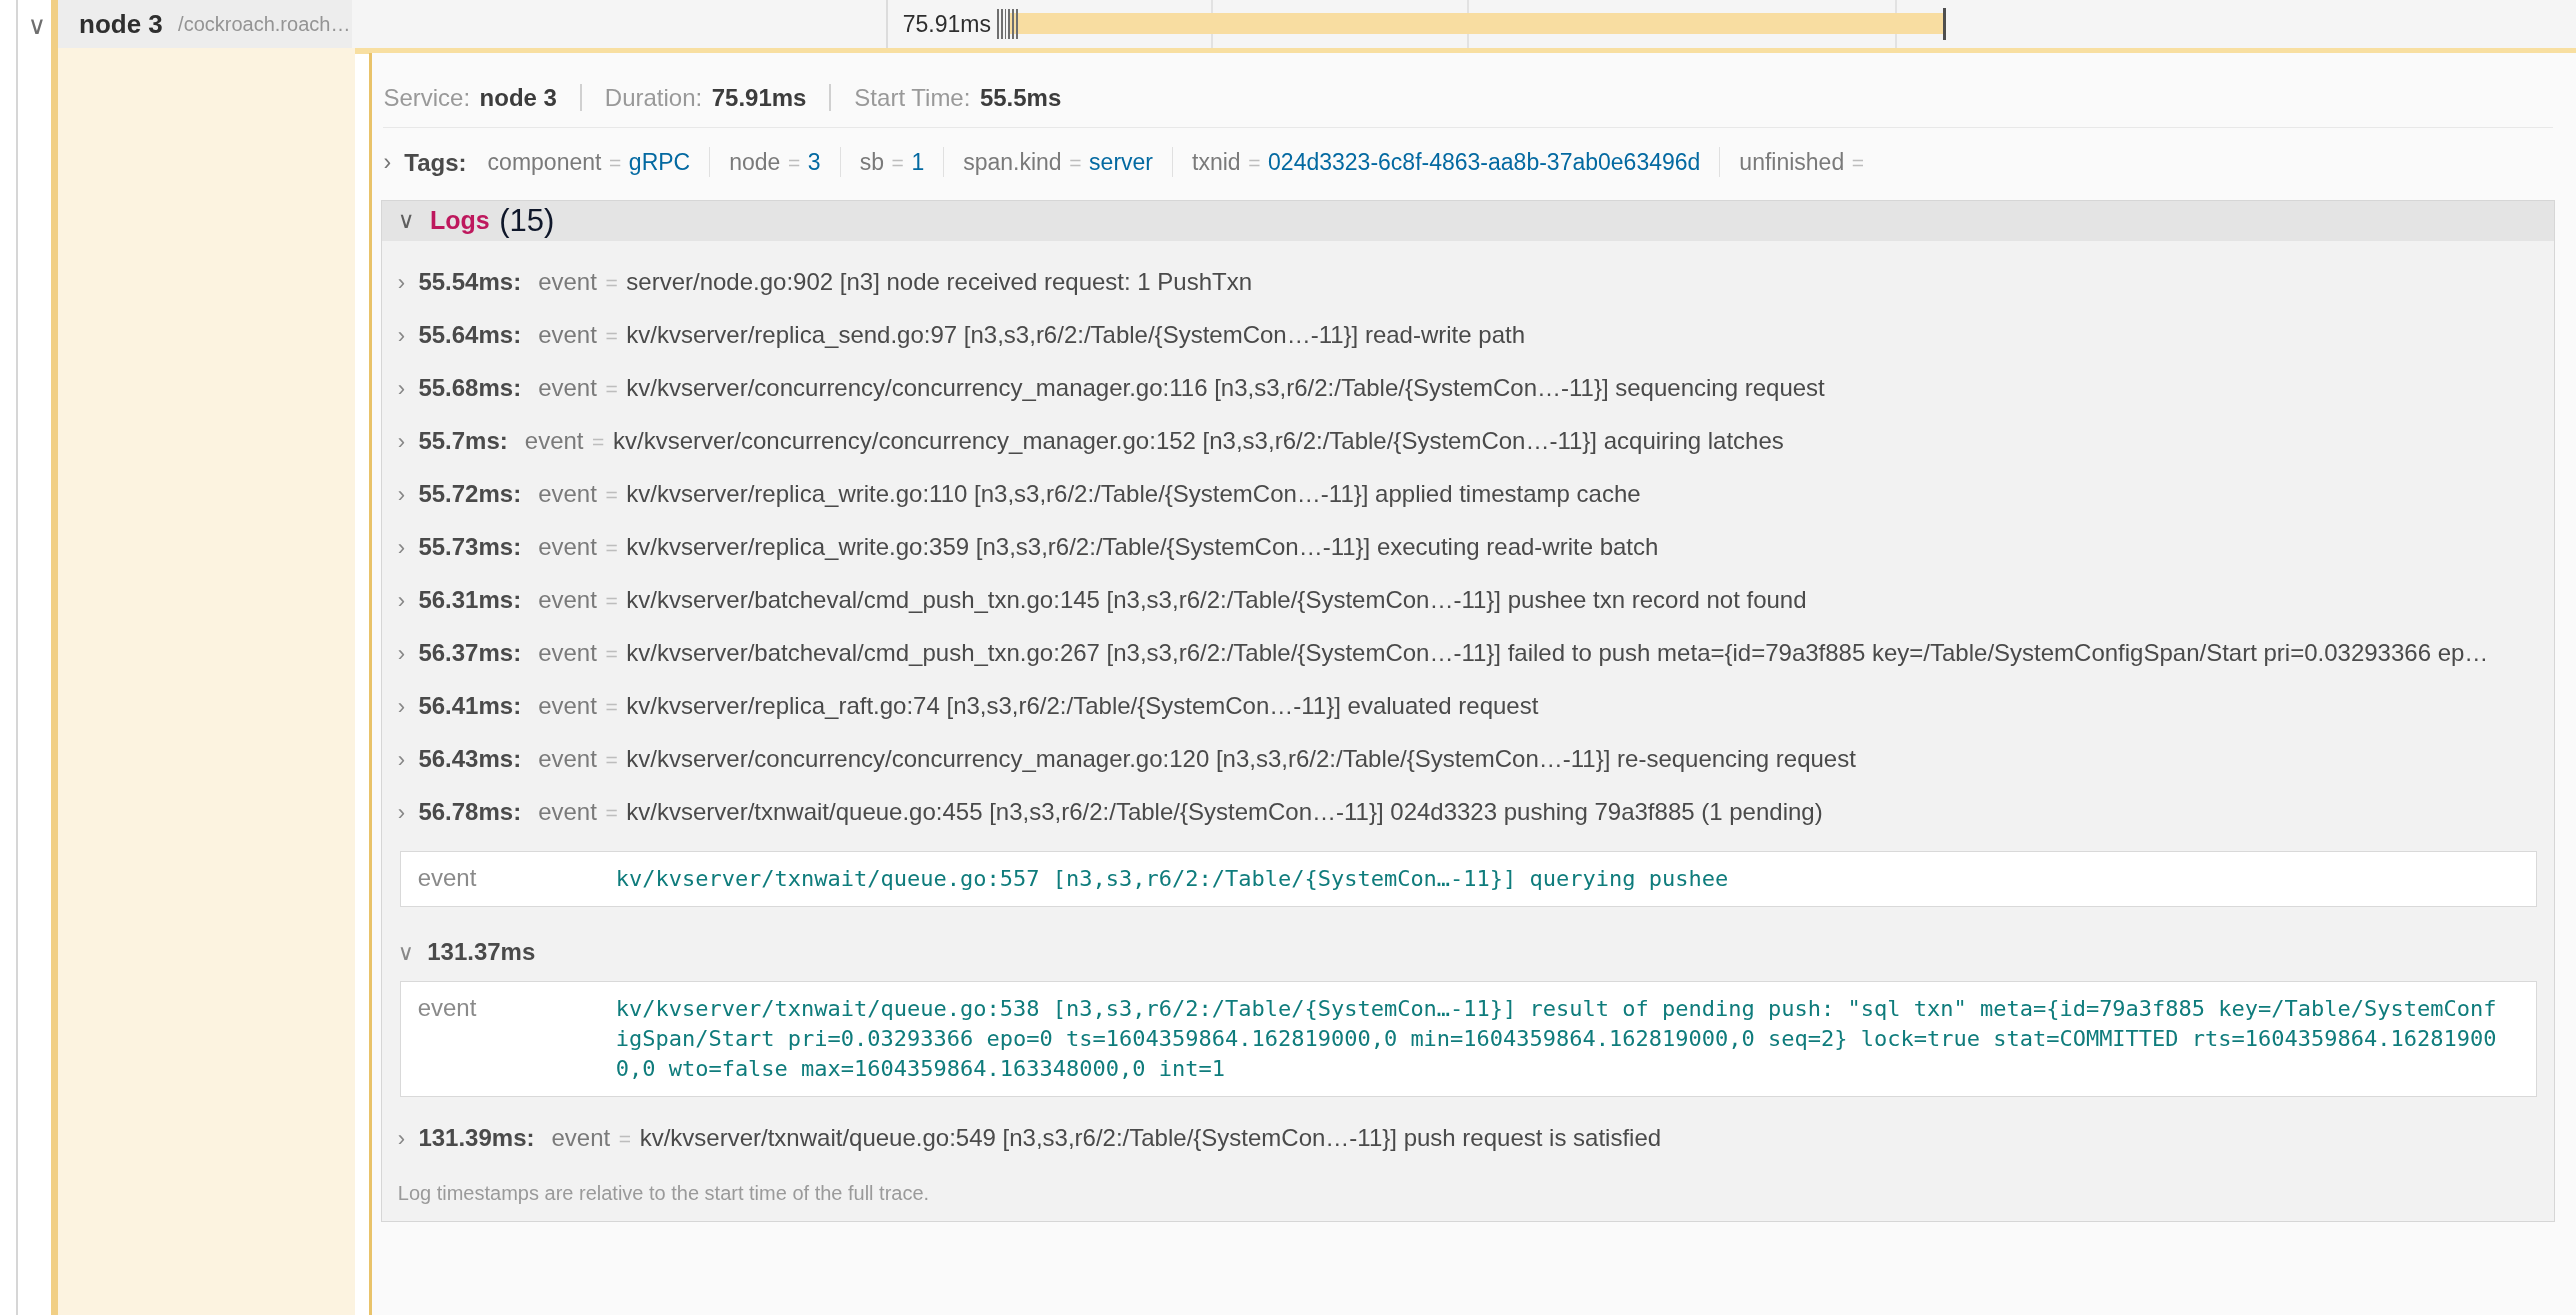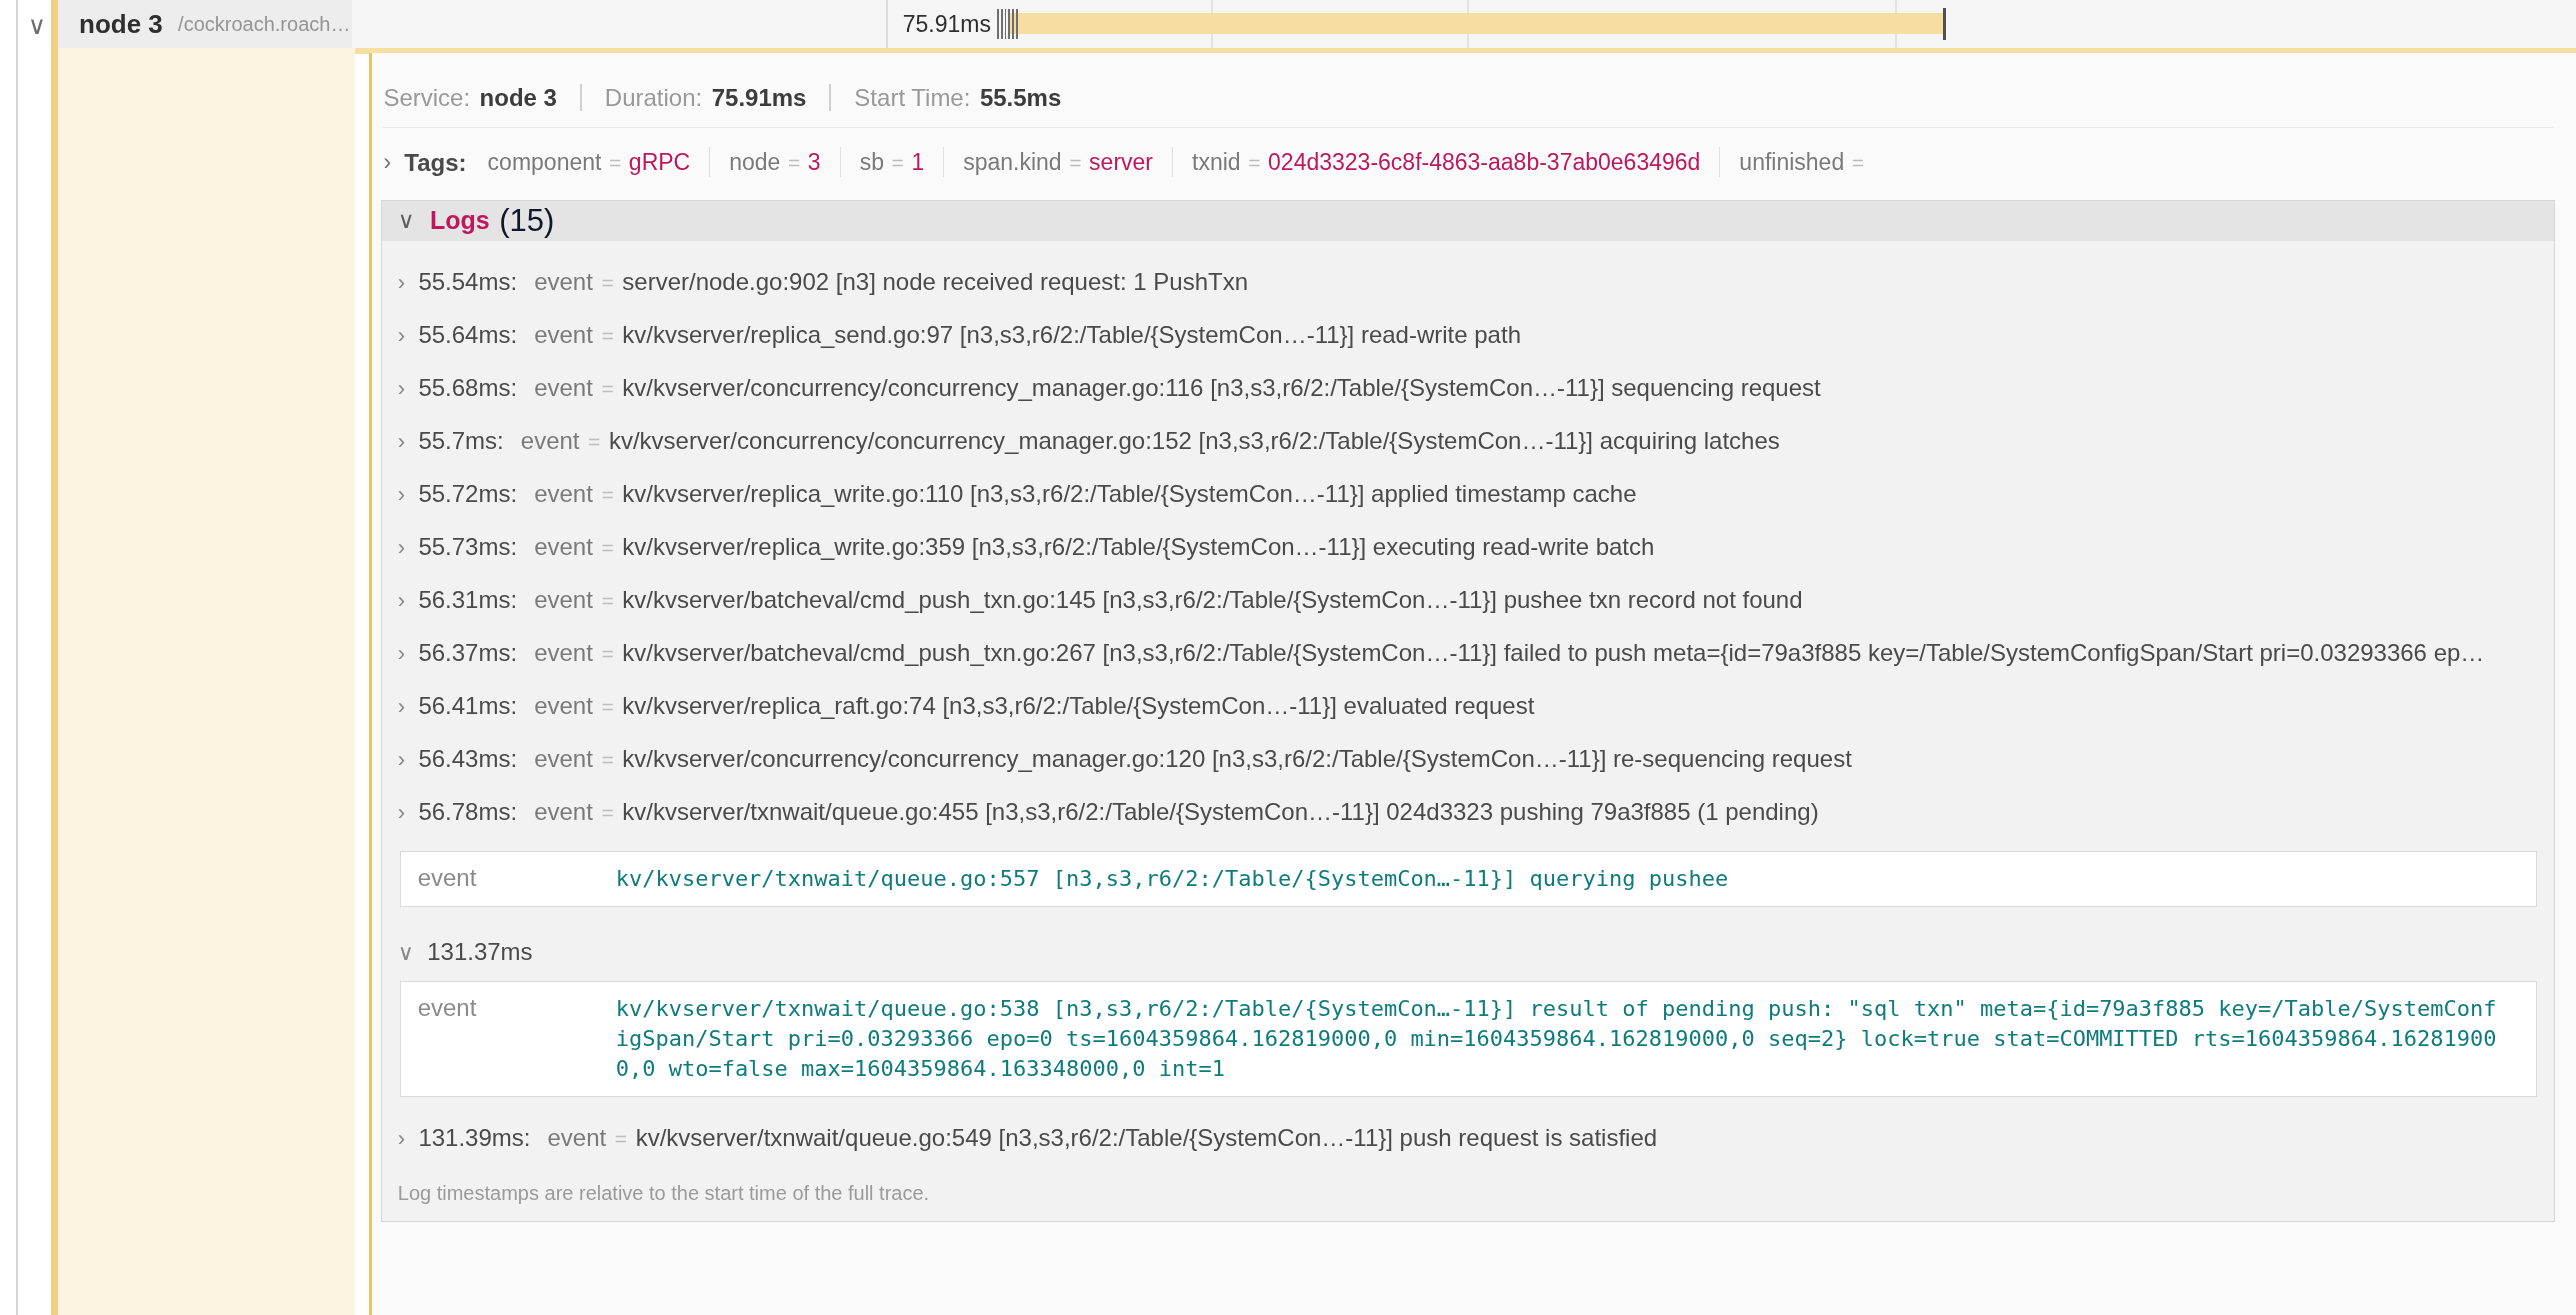--- a/index.html
+++ b/index.html
@@ -61,36 +61,36 @@
 
   
   .tags-row { display: flex; align-items: center; margin: 21px 3.8px 23px 3.8px; font-size: 23px; white-space: nowrap; cursor: pointer; }
   .tags-chevron { color: #757575; font-size: 23px; margin-right: 13.3px; }
   .tags-label { font-weight: bold; color: #4a4a4a; margin-right: 21px; font-size: 24px; }
   .tag-item { padding: 1.9px 19px; border-right: 1.9px solid #e0e0e0; }
   .tag-item:first-of-type { padding-left: 0; }
   .tag-item:last-of-type { border-right: none; }
   .tag-key { color: #7a7a7a; }
   .tag-eq { color: #bdbdbd; margin: 0 7.6px; font-size: 21px; }
-  .tag-val { color: #be185d; }
+  .tag-val { color: #0369a1; }
 
   
   .logs-box { border: 1px solid #d6d6d6; margin: 0 1.9px; }
   .logs-header { display: flex; align-items: center; background: #e4e4e4; padding: 5.7px 15.3px; height: 40px; cursor: pointer; }
   .logs-chevron { color: #5f5f5f; font-size: 23px; margin-right: 15.3px; }
   .logs-title { font-weight: bold; font-size: 25px; color: #be185d; margin-right: 9.5px; }
   .logs-count { font-size: 31px; color: #0f172a; }
   .logs-body { background: #f2f2f2; padding: 27px 15.3px 1.9px 15.3px; }
 
   .log-row {
     display: block; white-space: nowrap; overflow: hidden; text-overflow: ellipsis;
     font-size: 24px; margin: 0 0 25px 0; cursor: pointer;
   }
   .log-chev { color: #888888; font-size: 22px; margin-right: 13.3px; }
-  .log-time { font-weight: normal; color: #4a4a4a; margin-right: 17px; }
+  .log-time { font-weight: bold; color: #4a4a4a; margin-right: 17px; }
   .log-key { color: #7a7a7a; }
   .log-eq { color: #bdbdbd; margin: 0 8.6px; font-size: 21px; }
   .log-val { color: #4a4a4a; }
 
   .log-expanded-header { display: block; font-size: 24px; margin: 30.5px 0 15.3px 0; cursor: pointer; }
   .log-card {
     display: flex; background: #ffffff; border: 1px solid #d9d9d9;
     padding: 12.4px 0; margin: 0 1.9px 27px 1.9px;
   }
   .card-field { flex: 0 0 215px; padding-left: 17px; color: #8a8a8a; font-size: 24px; }

